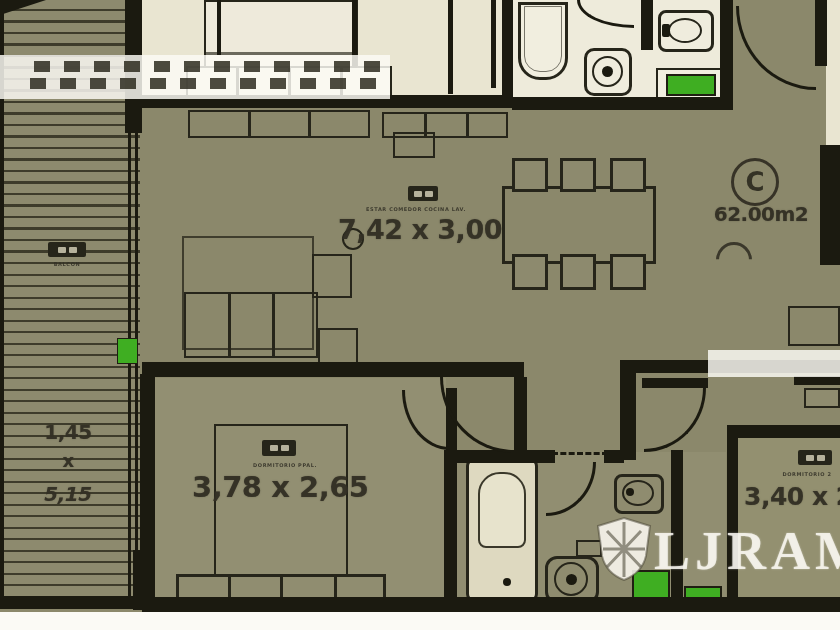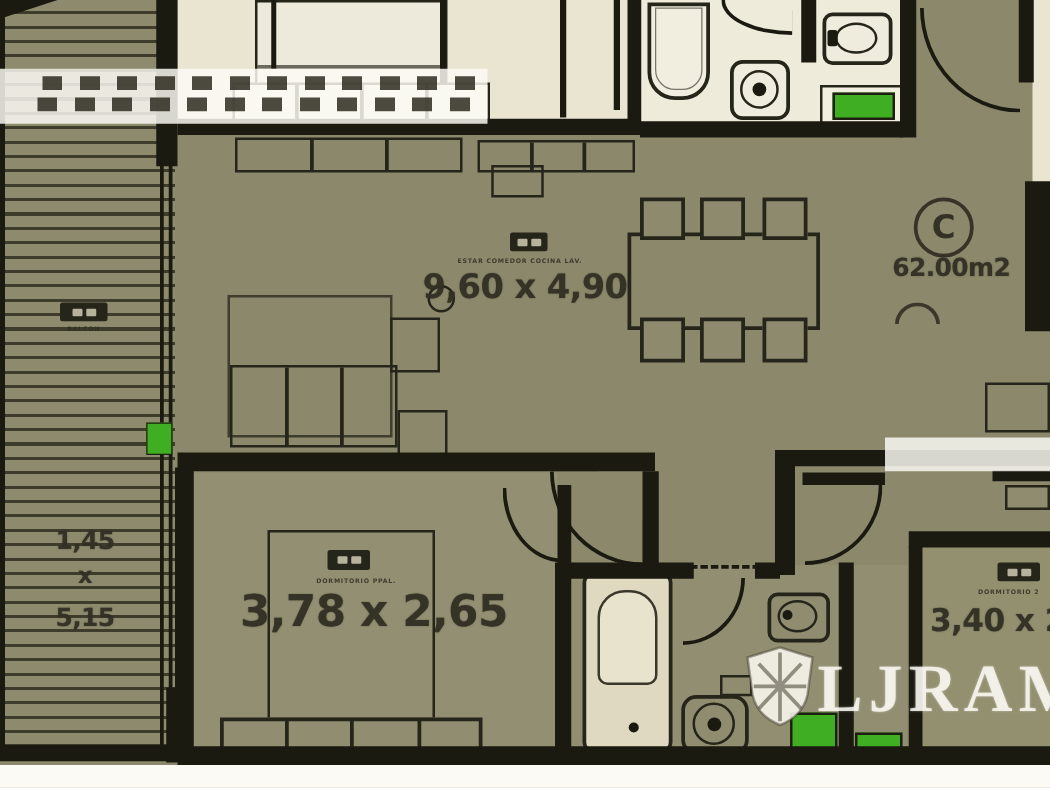--- a/index.html
+++ b/index.html
@@ -153,39 +153,39 @@
 
   <div class="green" style="left:117px;top:338px;width:21px;height:26px;border-width:1.5px;"></div>
 
   <div class="tag" style="left:48px;top:242px;width:38px;height:15px;">
       <span></span>
       <span></span>
     </div>
   <div class="tiny" style="left:28px;top:261px;width:78px;">BALCON</div>
   <div class="dim" style="left:30px;top:420px;width:76px;font-size:20px;text-align:center;">1,45</div>
   <div class="dim" style="left:30px;top:450px;width:76px;font-size:18px;text-align:center;">x</div>
-  <div class="dim" style="left:30px;top:482px;width:76px;font-size:20px;text-align:center;">5,15</div>
+  <div class="dim" style="left:30px;top:482px;width:76px;font-size:20px;text-align:center;font-style:italic;">5,15</div>
 
   <div class="tag" style="left:408px;top:186px;width:30px;height:15px;">
       <span></span>
       <span></span>
     </div>
   <div class="tiny" style="left:348px;top:206px;width:136px;">ESTAR COMEDOR COCINA LAV.</div>
-  <div class="dim" style="left:338px;top:214px;width:160px;font-size:27px;text-align:center;">9,60 x 4,90</div>
+  <div class="dim" style="left:338px;top:214px;width:160px;font-size:27px;text-align:center;">7,42 x 3,00</div>
 
   <div class="circleC" style="left:731px;top:158px;width:42px;height:42px;font-size:26px;">C</div>
   <div class="dim" style="left:682px;top:202px;width:158px;font-size:20px;text-align:center;">62.00m2</div>
   <div class="abs" style="left:716px;top:242px;width:36px;height:36px;border:3px solid rgba(45,42,32,.85);border-radius:50%;clip-path:inset(0 0 52% 0);"></div>
 
   <div class="tag" style="left:262px;top:440px;width:34px;height:16px;">
       <span></span>
       <span></span>
     </div>
   <div class="tiny" style="left:230px;top:462px;width:110px;">DORMITORIO PPAL.</div>
-  <div class="dim" style="left:192px;top:470px;width:178px;font-size:35px;text-align:left;">3,78 x 2,65</div>
+  <div class="dim" style="left:192px;top:470px;width:178px;font-size:29px;text-align:left;">3,78 x 2,65</div>
 
   <div class="tag" style="left:798px;top:450px;width:34px;height:15px;">
       <span></span>
       <span></span>
     </div>
   <div class="tiny" style="left:772px;top:471px;width:70px;">DORMITORIO 2</div>
   <div class="dim" style="left:744px;top:482px;width:100px;font-size:25px;text-align:left;overflow:hidden;">3,40 x 2</div>
 
   <div class="wmband" style="left:0;top:55px;width:390px;height:44px;"></div>
   <div class="wmdash" style="left:34px;top:61px;width:348px;"></div>

